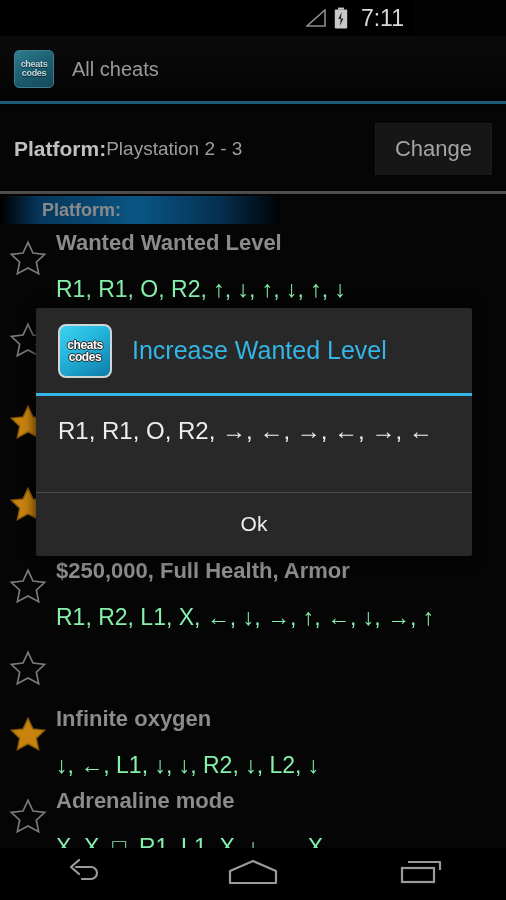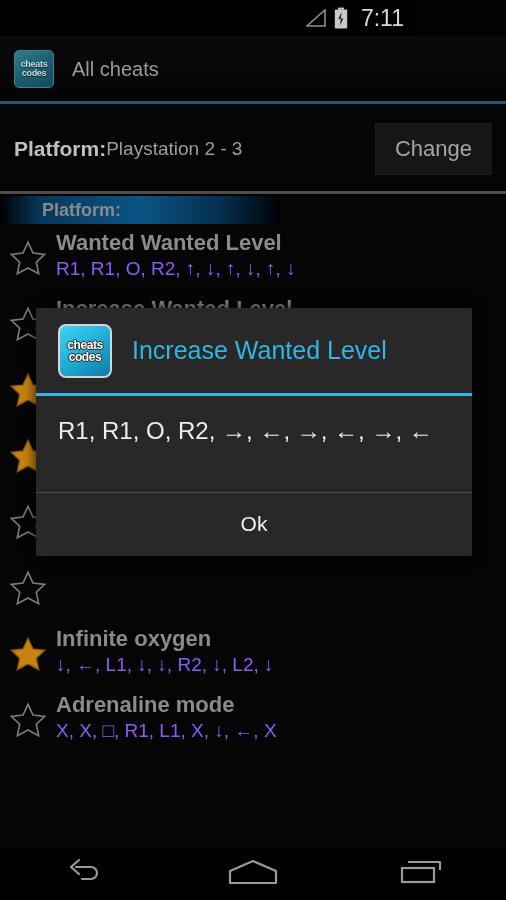--- a/index.html
+++ b/index.html
@@ -179,24 +179,24 @@
     flex: 1 1 auto;
     padding-right: 8px;
   }
   .cheat-name {
     color: #8b8b8b;
     font-size: 22px;
     font-weight: bold;
     line-height: 26px;
   }
   .cheat-code {
-    color: #8b5cf6;
-    font-size: 19px;
+    color: #86efac;
+    font-size: 23px;
     line-height: 26px;
-    margin-top: 0;
+    margin-top: 20px;
     white-space: nowrap;
   }
 
   
   .dialog {
     position: absolute;
     top: 308px;
     left: 36px;
     width: 436px;
     height: 248px;

